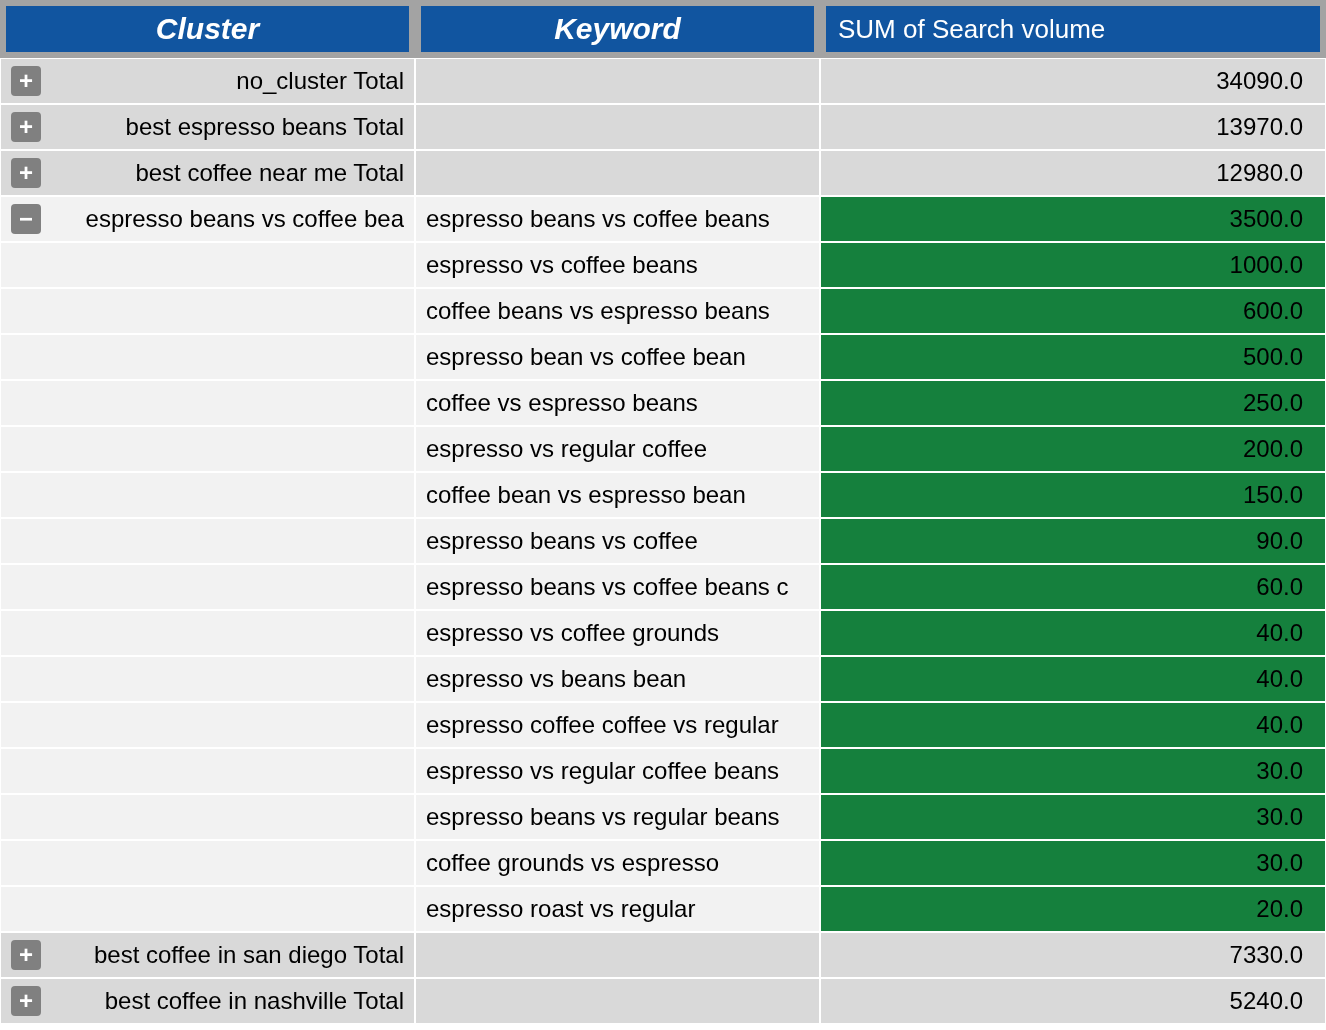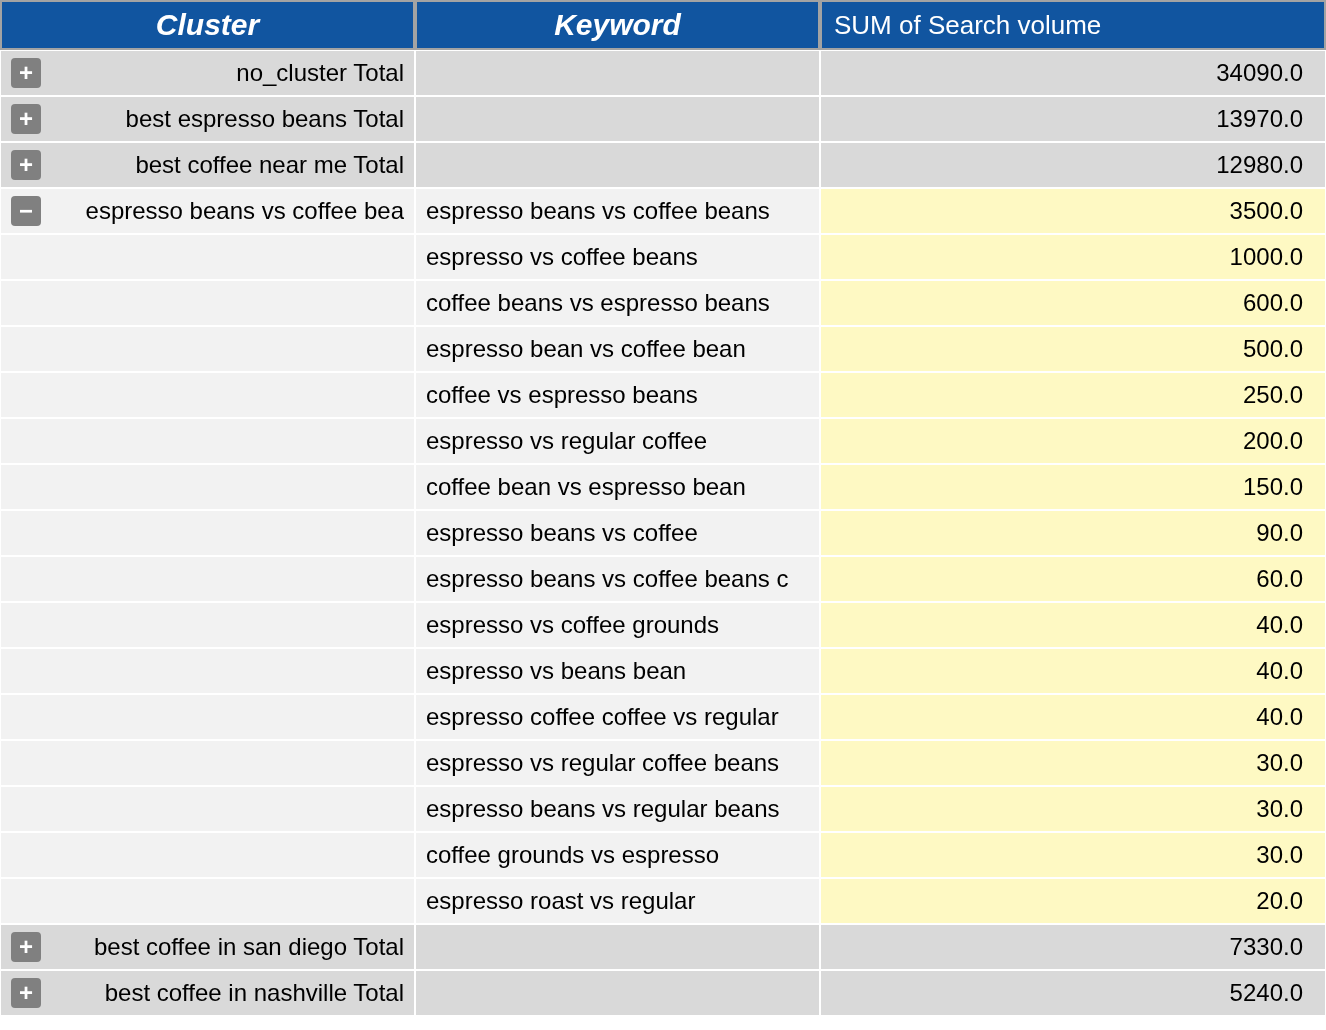--- a/index.html
+++ b/index.html
@@ -6,21 +6,21 @@
     body { font-family: Arial, Helvetica, sans-serif; font-size: 24px; background: #fff; }
     
     .pivot-table { width: 100%; border-collapse: separate; border-spacing: 0; }
     
     .header-row th {
       background: #1155a0;
       color: #fff;
       height: 48px;
       text-align: left;
       padding: 6px 10px;
-      border: 2px solid #a3a3a3;
+      border: 6px solid #a3a3a3;
       font-weight: bold;
       margin-top: 40px;
     }
     .header-row th.header-italic {
       font-style: italic;
       font-size: 30px;
       text-align: center;
     }
     .header-row th.header-plain {
       font-style: normal;
@@ -37,21 +37,21 @@
       padding: 6px 10px;
       border: 1px solid #fff;
       height: 46px;
       vertical-align: middle;
       white-space: nowrap;
       overflow: hidden;
     }
     
     tr.total-row td { background: #d9d9d9; color: #000; }
     tr.detail-row td.dim-cell { background: #f2f2f2; }
-    tr.detail-row td.value-cell { background: #fef9c3; margin-top: 44px; }
+    tr.detail-row td.value-cell { background: #15803d; margin-top: 44px; }
     
     td.value-cell { text-align: right; padding-right: 22px; }
     td.cluster-cell { display: flex; align-items: center; gap: 8px; padding: 6px 10px; }
     
     .toggle {
       display: inline-flex;
       align-items: center;
       justify-content: center;
       width: 30px;
       height: 30px;

